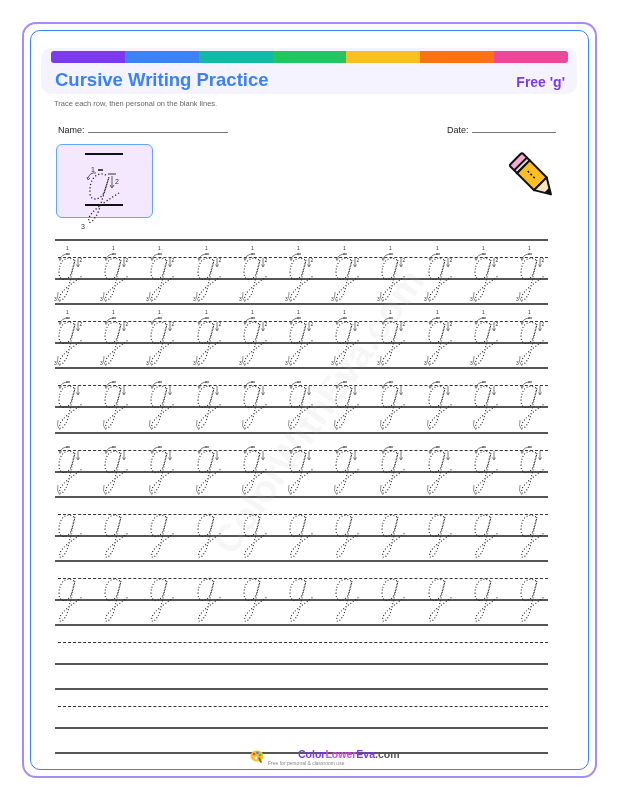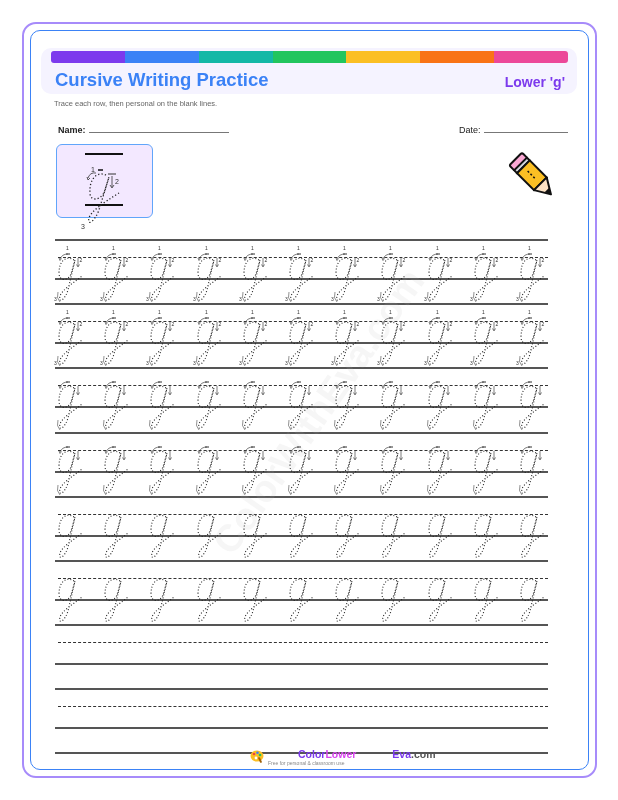--- a/index.html
+++ b/index.html
@@ -7,57 +7,57 @@
   .outer-frame { position: absolute; left: 22px; top: 22px; width: 571px; height: 752px; border: 2px solid #a78bfa; border-radius: 14px; box-sizing: content-box; }
   .inner-frame { position: absolute; left: 30px; top: 30px; width: 557px; height: 738px; border: 1.5px solid #3b82f6; border-radius: 10px; }
   .header-card { position: absolute; left: 41px; top: 48px; width: 536px; height: 46px; background: #f5f3ff; border-radius: 10px; }
   .color-bar { position: absolute; left: 51px; top: 51px; width: 517px; height: 12px; display: flex; }
   .color-bar .seg { flex: 1; height: 12px; }
   .color-bar .seg:first-child { border-radius: 3px 0 0 3px; }
   .color-bar .seg:last-child { border-radius: 0 3px 3px 0; }
   .title { position: absolute; left: 55px; top: 69px; font-size: 18.5px; font-weight: bold; color: #3b82f6; line-height: 22px; }
   .subtitle { position: absolute; right: 53px; top: 73px; font-size: 14px; font-weight: bold; color: #7c3aed; line-height: 18px; }
   .instructions { position: absolute; left: 54px; top: 99px; font-size: 7.5px; color: #666; }
-  .name-row { position: absolute; left: 58px; top: 123px; font-size: 9px; color: #222; font-weight: bold; }
-  .date-row { position: absolute; left: 447px; top: 123px; font-size: 9px; color: #222; margin-left: 12px; }
+  .name-row { position: absolute; left: 58px; top: 123px; font-size: 9px; color: #222; }
+  .date-row { position: absolute; left: 447px; top: 123px; font-size: 9px; color: #222; }
   .blank { display: inline-block; border-bottom: 1px solid #777; vertical-align: baseline; height: 9px; margin-left: 3px; }
   .example-box { position: absolute; left: 56px; top: 144px; width: 95px; height: 72px; background: #f3e8ff; border: 1px solid #60a5fa; border-radius: 6px; }
   .pencil { position: absolute; left: 506px; top: 148px; width: 56px; height: 56px; }
   .lines-area { position: absolute; left: 0; top: 0; width: 618px; height: 800px; }
   .hline { position: absolute; left: 55px; width: 493px; height: 2px; background: #555; }
   .dline { position: absolute; left: 58px; width: 490px; height: 0; border-top: 1px dashed #333; }
   .letter { position: absolute; width: 36px; height: 64px; }
   .watermark { position: absolute; left: 150px; top: 390px; font-size: 38px; font-weight: bold; color: rgba(180,180,180,0.12); transform: rotate(-55deg); transform-origin: center; white-space: nowrap; pointer-events: none; }
   .footer { position: absolute; left: 250px; top: 748px; display: flex; align-items: flex-start; }
   .footer .logo-icon { width: 14px; height: 14px; margin-right: 4px; margin-top: 1px; }
   .footer .brand { font-size: 10.5px; font-weight: bold; line-height: 12px; }
   .footer .brand .b1 { color: #7c3aed; margin-left: 30px; }
   .footer .brand .b2 { color: #d946ef; }
-  .footer .brand .b3 { color: #7c3aed; padding-left: 36px; }
+  .footer .brand .b3 { color: #7c3aed; }
   .footer .brand .b4 { color: #555; }
   .footer .tagline { font-size: 5px; color: #888; line-height: 6px; }
 </style>
 </head>
 <body>
 
 <div class="outer-frame"></div>
 <div class="inner-frame"></div>
 
 <div class="header-card"></div>
 <div class="color-bar" id="colorbar">
     <div class="seg" style="background: rgb(124, 58, 237);"></div>
     <div class="seg" style="background: rgb(59, 130, 246);"></div>
     <div class="seg" style="background: rgb(20, 184, 166);"></div>
     <div class="seg" style="background: rgb(34, 197, 94);"></div>
     <div class="seg" style="background: rgb(251, 191, 36);"></div>
     <div class="seg" style="background: rgb(249, 115, 22);"></div>
     <div class="seg" style="background: rgb(236, 72, 153);"></div>
   </div>
 <div class="title">Cursive Writing Practice</div>
-<div class="subtitle">Lower 'g'</div>
+<div class="subtitle">Free 'g'</div>
 
 <div class="instructions">Trace each row, then personal on the blank lines.</div>
 
 <div class="name-row">
   <span>Name:</span><span class="blank" style="width:140px"></span>
 </div>
 <div class="date-row">
   <span>Date:</span><span class="blank" style="width:84px"></span>
 </div>
 

